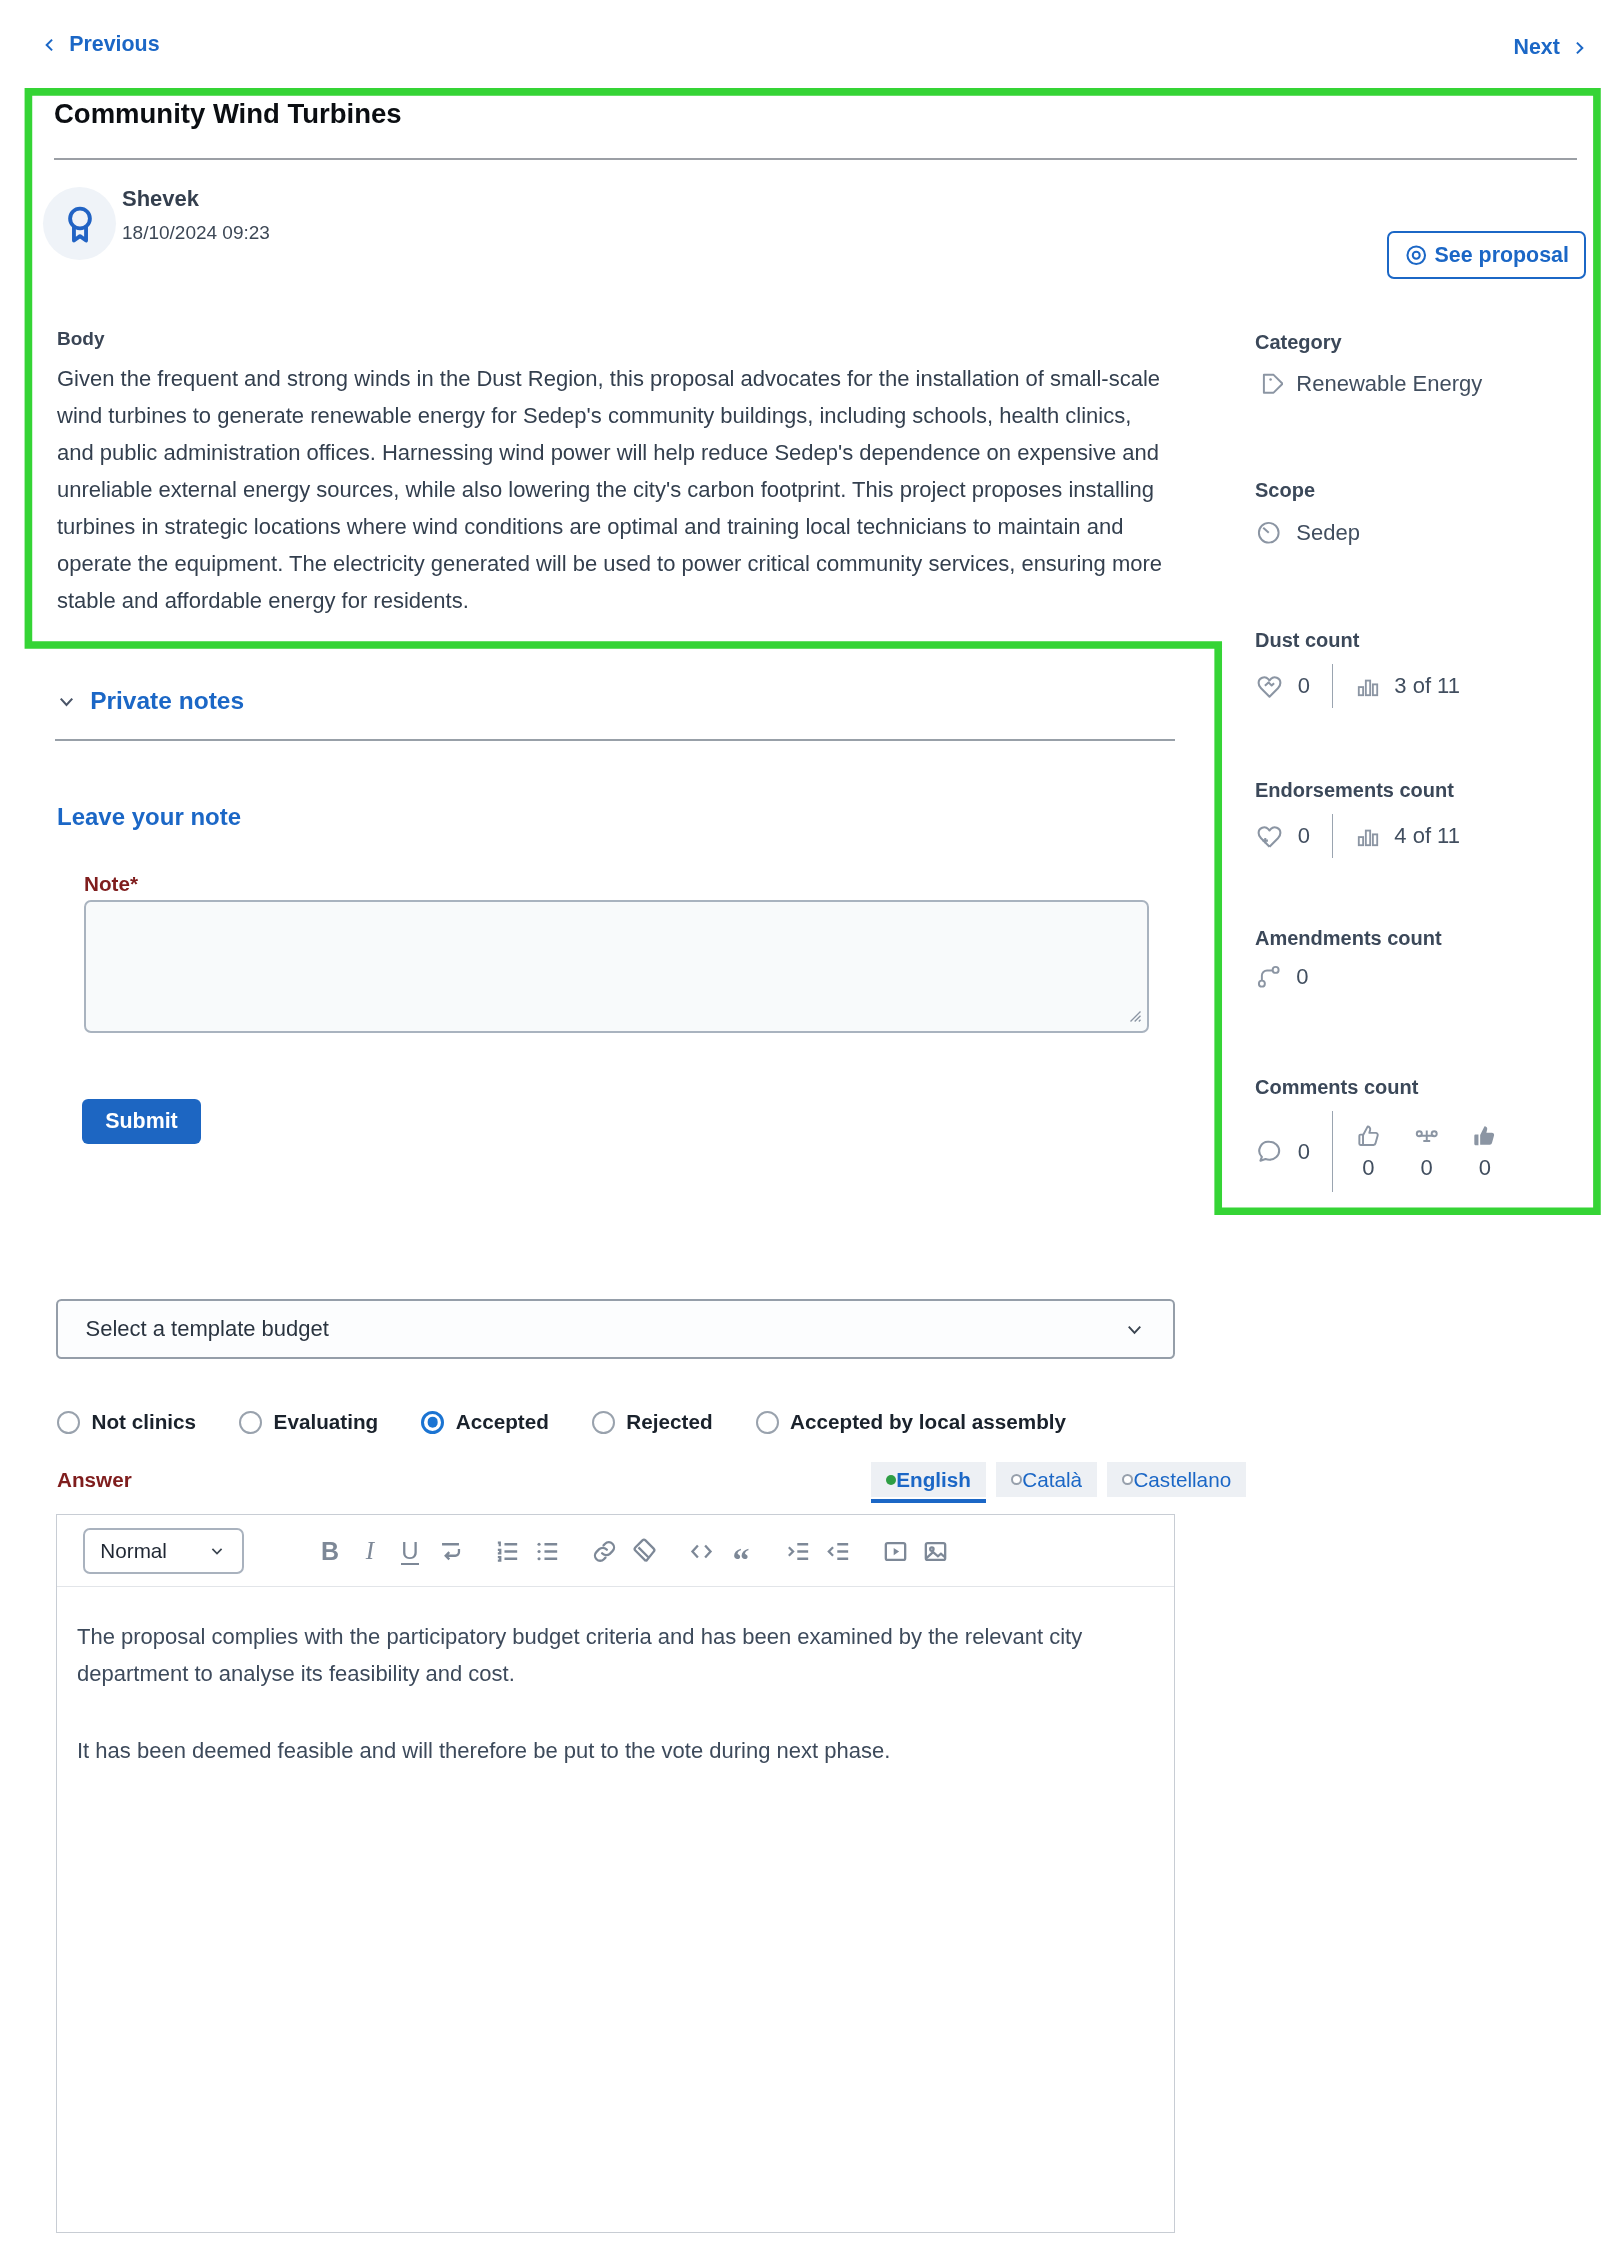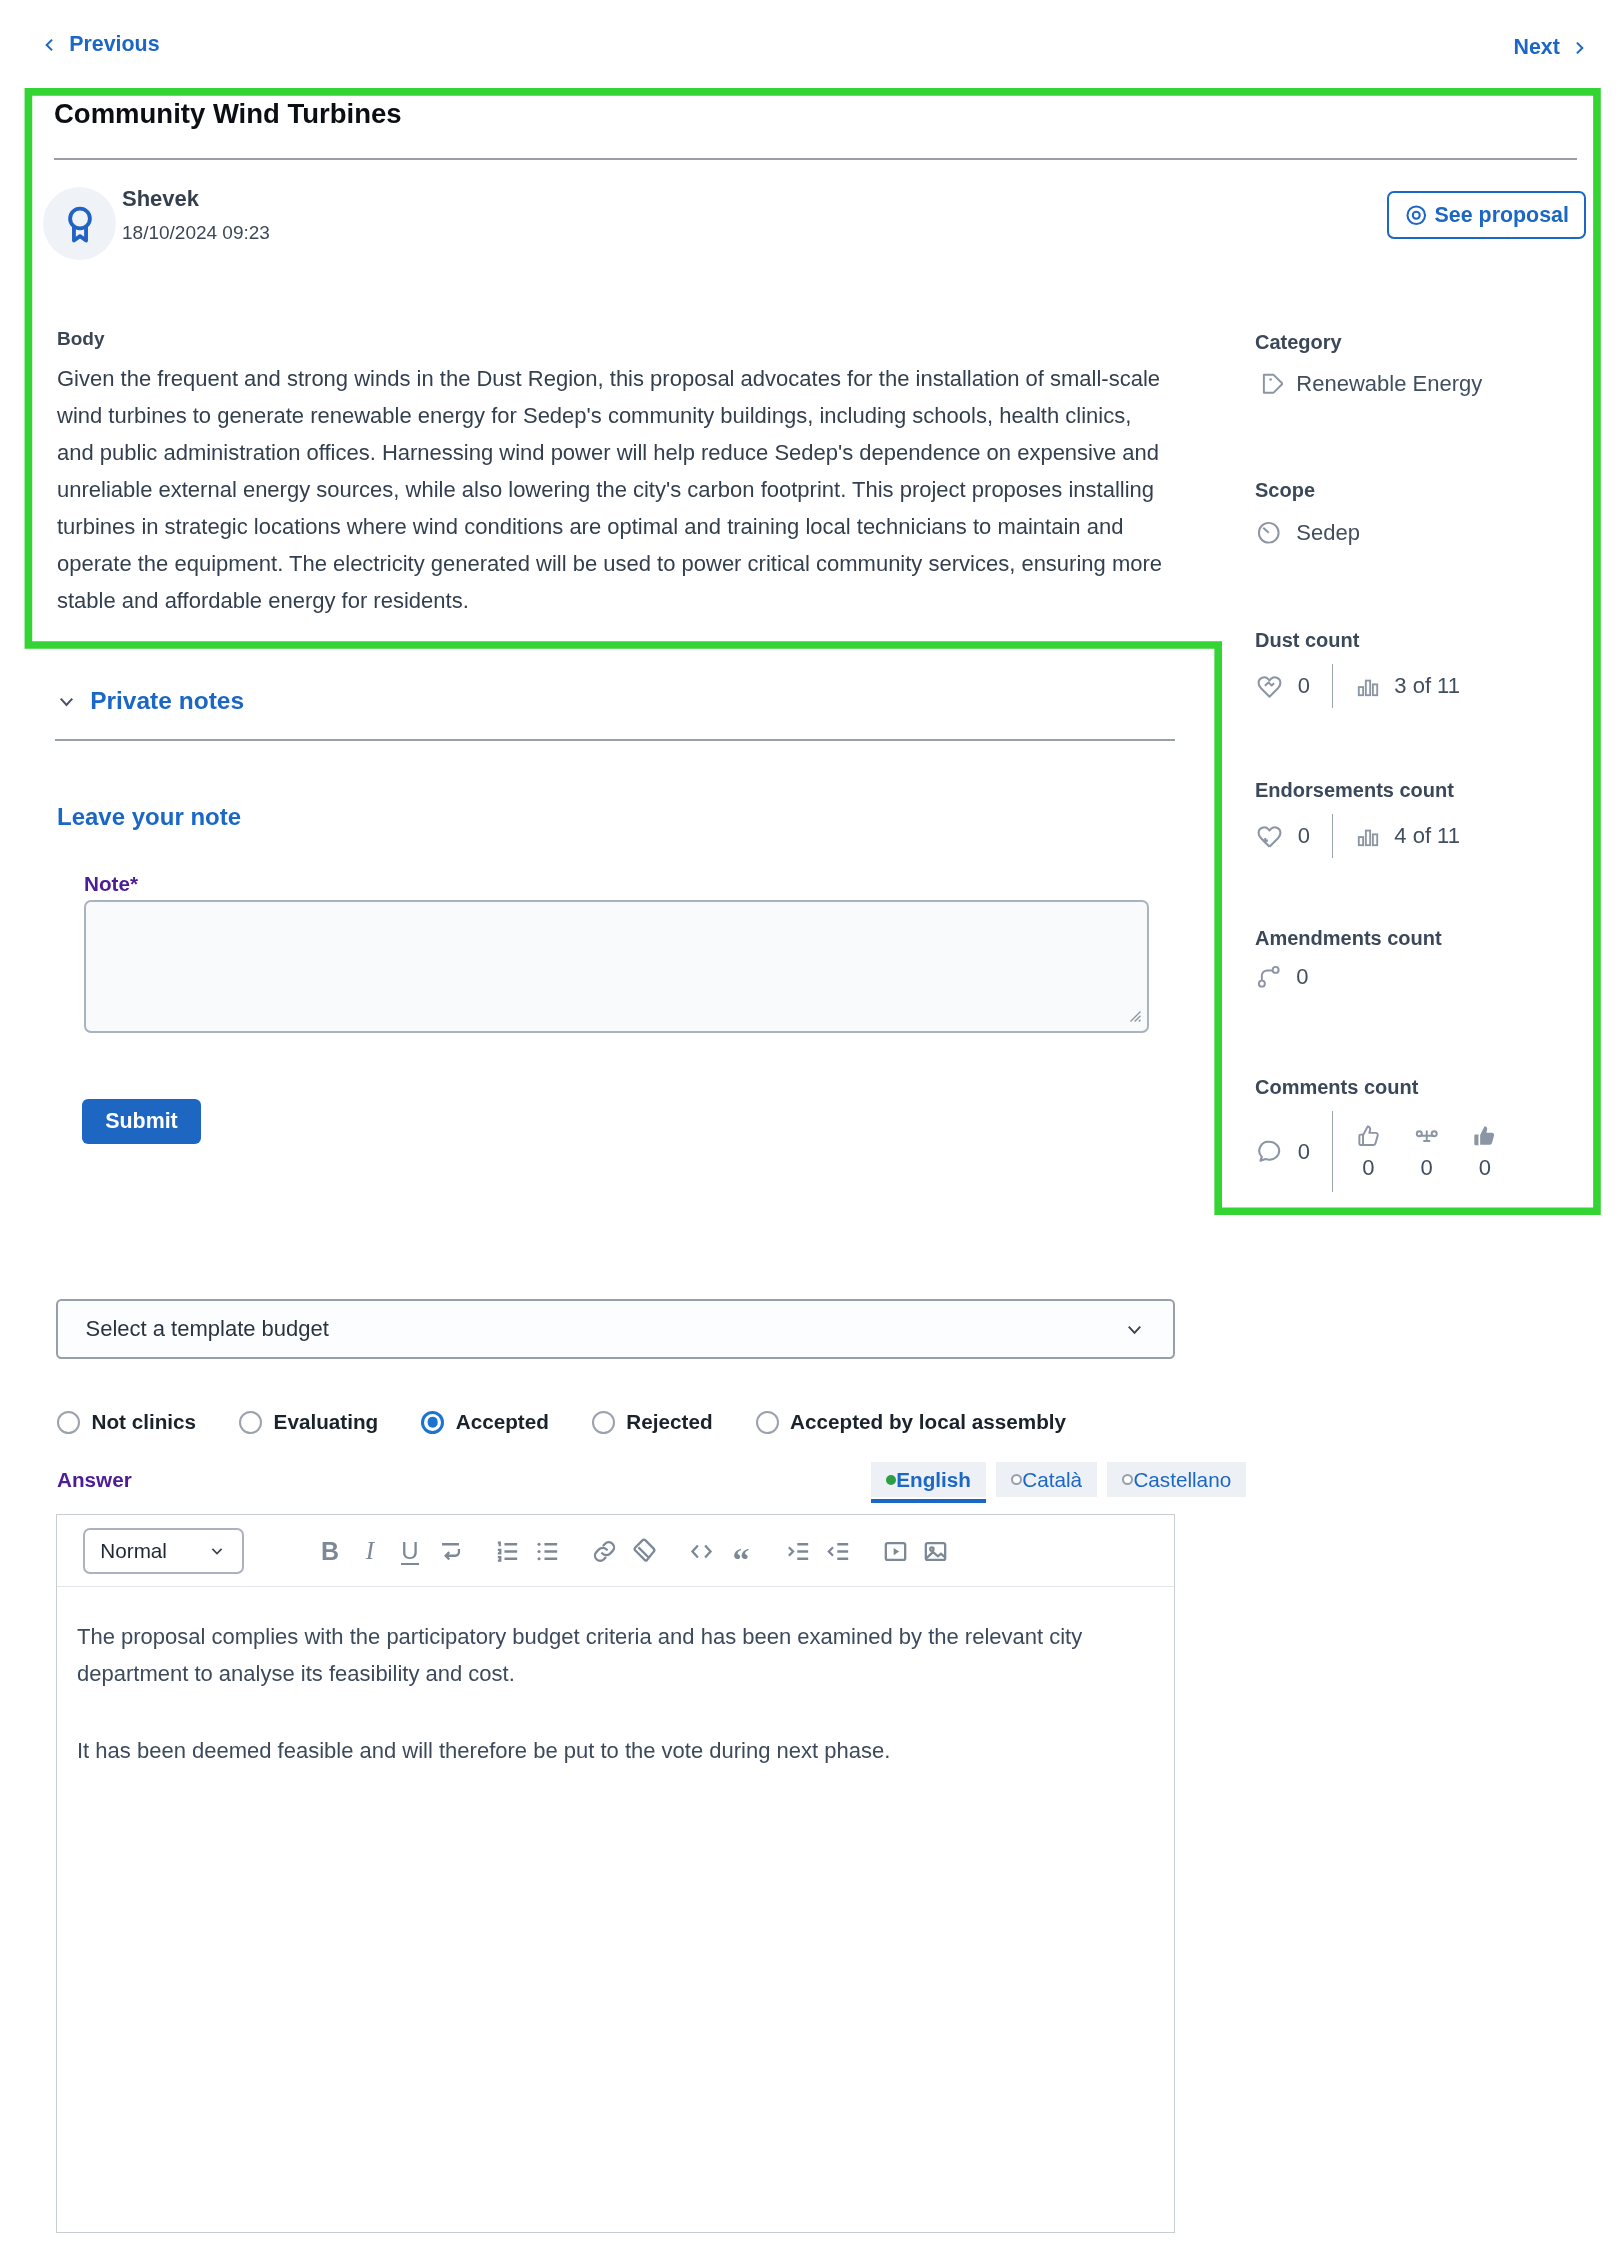--- a/index.html
+++ b/index.html
@@ -20,39 +20,39 @@
   .page-title { font-size:27.5px; font-weight:700; color:#0b0e12; }
   .title-divider { height:1.5px; background:#9b9fa5; }
 
   
   .avatar { width:73px; height:73px; border-radius:50%; background:#eff3f8; display:flex; align-items:center; justify-content:center; }
   .author-name { font-size:22px; font-weight:700; color:#343f4e; }
   .author-date { font-size:19px; color:#3d4856; }
 
   .btn-outline { display:flex; align-items:center; justify-content:center; gap:6px;
     border:2.3px solid #1b67c6; border-radius:6.9px; background:#fff; color:#1b67c6;
-    font-size:21.4px; font-weight:700; cursor:pointer; }
+    font-size:21.4px; font-weight:700; cursor:pointer;margin-top:40px; }
 
   .field-label { font-size:19px; font-weight:700; color:#3a4555; }
   .body-text { font-size:22px; line-height:37px; color:#333f4e; }
 
   
   .sb-label { font-size:20px; font-weight:700; color:#3b4859; }
   .sb-row { display:flex; align-items:center; gap:13.8px; color:#414e5f; font-size:22px; }
   .sb-row svg { flex:none; }
   .icon-gray { color:#8b95a3; }
   .vdivider { width:1.5px; background:#9aa4b0; height:44px; margin:0 7.7px; }
   .cmt-col { display:flex; flex-direction:column; align-items:center; gap:4.6px; font-size:22px; color:#414e5f; }
 
   
   .section-toggle { display:flex; align-items:center; gap:12.2px; color:#1b67c6; font-size:24.5px; font-weight:700; cursor:pointer; }
   .section-toggle svg { stroke:#4a5568; }
   .hr { height:1.5px; background:#98a0a8; }
   .sub-heading { font-size:24px; font-weight:700; color:#1b67c6; }
-  .note-label { font-size:20.7px; font-weight:700; color:#4c1d95; }
+  .note-label { font-size:20.7px; font-weight:700; color:#7f1d1d; }
   textarea.note-area { width:1065px; height:133px; background:#f8fafb; border:2.3px solid #a9b3bf;
     border-radius:6.9px; resize:none; font-family:"Liberation Sans",sans-serif; font-size:21.4px; padding:12.2px 15.3px; color:#333f4e; }
   .resize-grip { position:absolute; pointer-events:none; }
   .btn-primary { background:#1d66c2; color:#fff; border:none; border-radius:6.1px; font-size:21.4px;
     font-weight:700; display:flex; align-items:center; justify-content:center; cursor:pointer; }
 
   
   .select-box { display:flex; align-items:center; justify-content:space-between; background:#fcfdfe;
     border:2.3px solid #959ea9; border-radius:5.4px; font-size:22px; color:#2a3440; padding:0 27.5px; cursor:pointer; }
   .select-box svg { stroke:#3a4450; }

